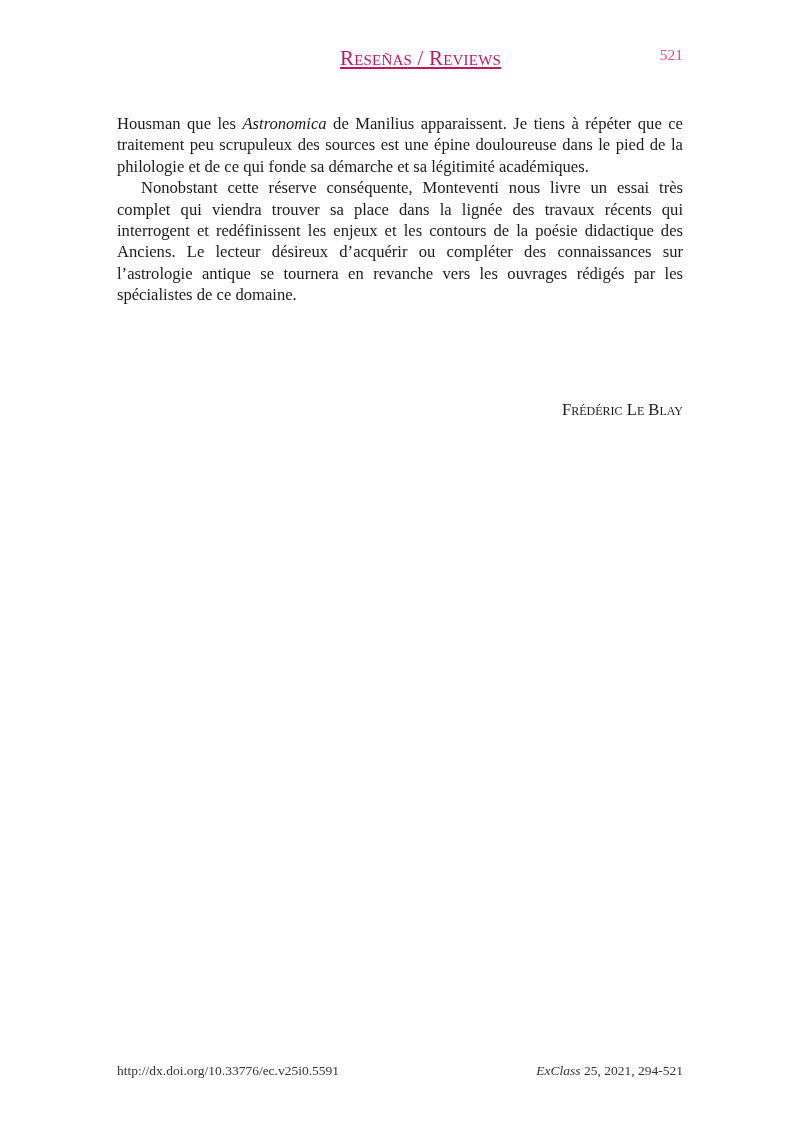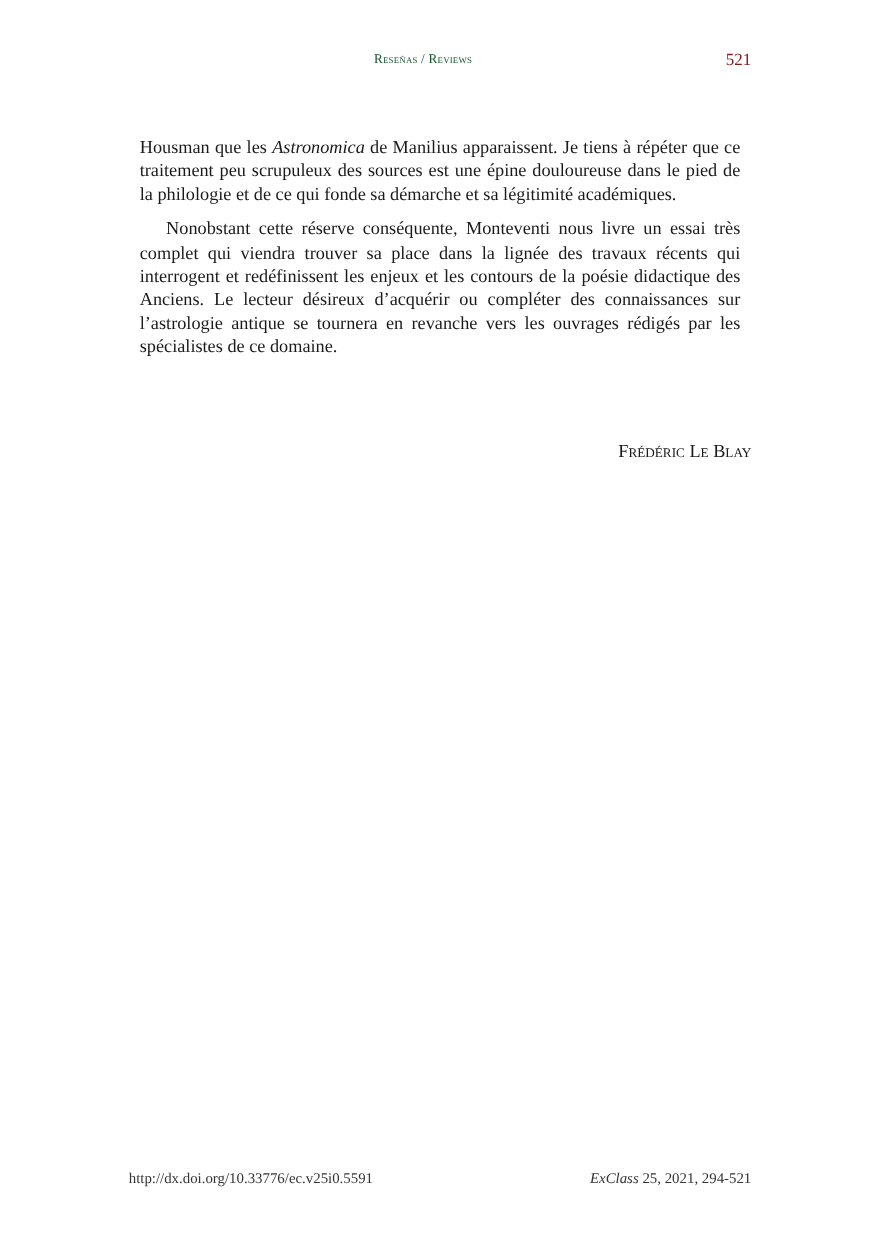--- a/index.html
+++ b/index.html
@@ -1,22 +1,22 @@
 <!DOCTYPE html>
 <html><head>
 <meta charset="utf-8">
 <style>
   html, body { margin: 0; padding: 0; background: #ffffff; }
   body { width: 800px; height: 1129px; position: relative; overflow: hidden;
          font-family: "Liberation Serif", "DejaVu Serif", serif; color: #1a1a1a; }
   .header { position: absolute; top: 46px; left: 117px; width: 566px; height: 22px; }
-  .running-head { position: absolute; left: 223px; top: 0; font-size: 12px; font-variant: small-caps; letter-spacing: 0.2px; color: #14532d; }
-  .page-number { position: absolute; right: 0; top: 0; font-size: 15.5px; color: #7f1d1d; }
+  .running-head { position: absolute; left: 223px; top: 0; font-size: 21px; font-variant: small-caps; letter-spacing: 0.2px; color: #be185d; text-decoration: underline; }
+  .page-number { position: absolute; right: 0; top: 0; font-size: 15.5px; color: #ec4899; }
   .body-text { position: absolute; top: 113px; left: 117px; width: 566px; font-size: 16.6px; line-height: 21.4px; text-align: justify; }
-  .body-text p { margin: 10px; }
+  .body-text p { margin: 0; }
   .body-text p.indent { text-indent: 24px; }
   .body-text p.last-line-left { text-align-last: left; }
   .italic { font-style: italic; }
   .signature { position: absolute; top: 367px; right: 117px; text-align: right; font-size: 16.6px; line-height: 21.4px; }
   .author-name { font-variant: small-caps; margin-top: 32px; }
   .footer { position: absolute; top: 1063px; left: 117px; width: 566px; font-size: 13.5px; color: #333; }
   .doi { position: absolute; left: 0; top: 0; }
   .citation { position: absolute; right: 0; top: 0; }
 </style>
 </head>

